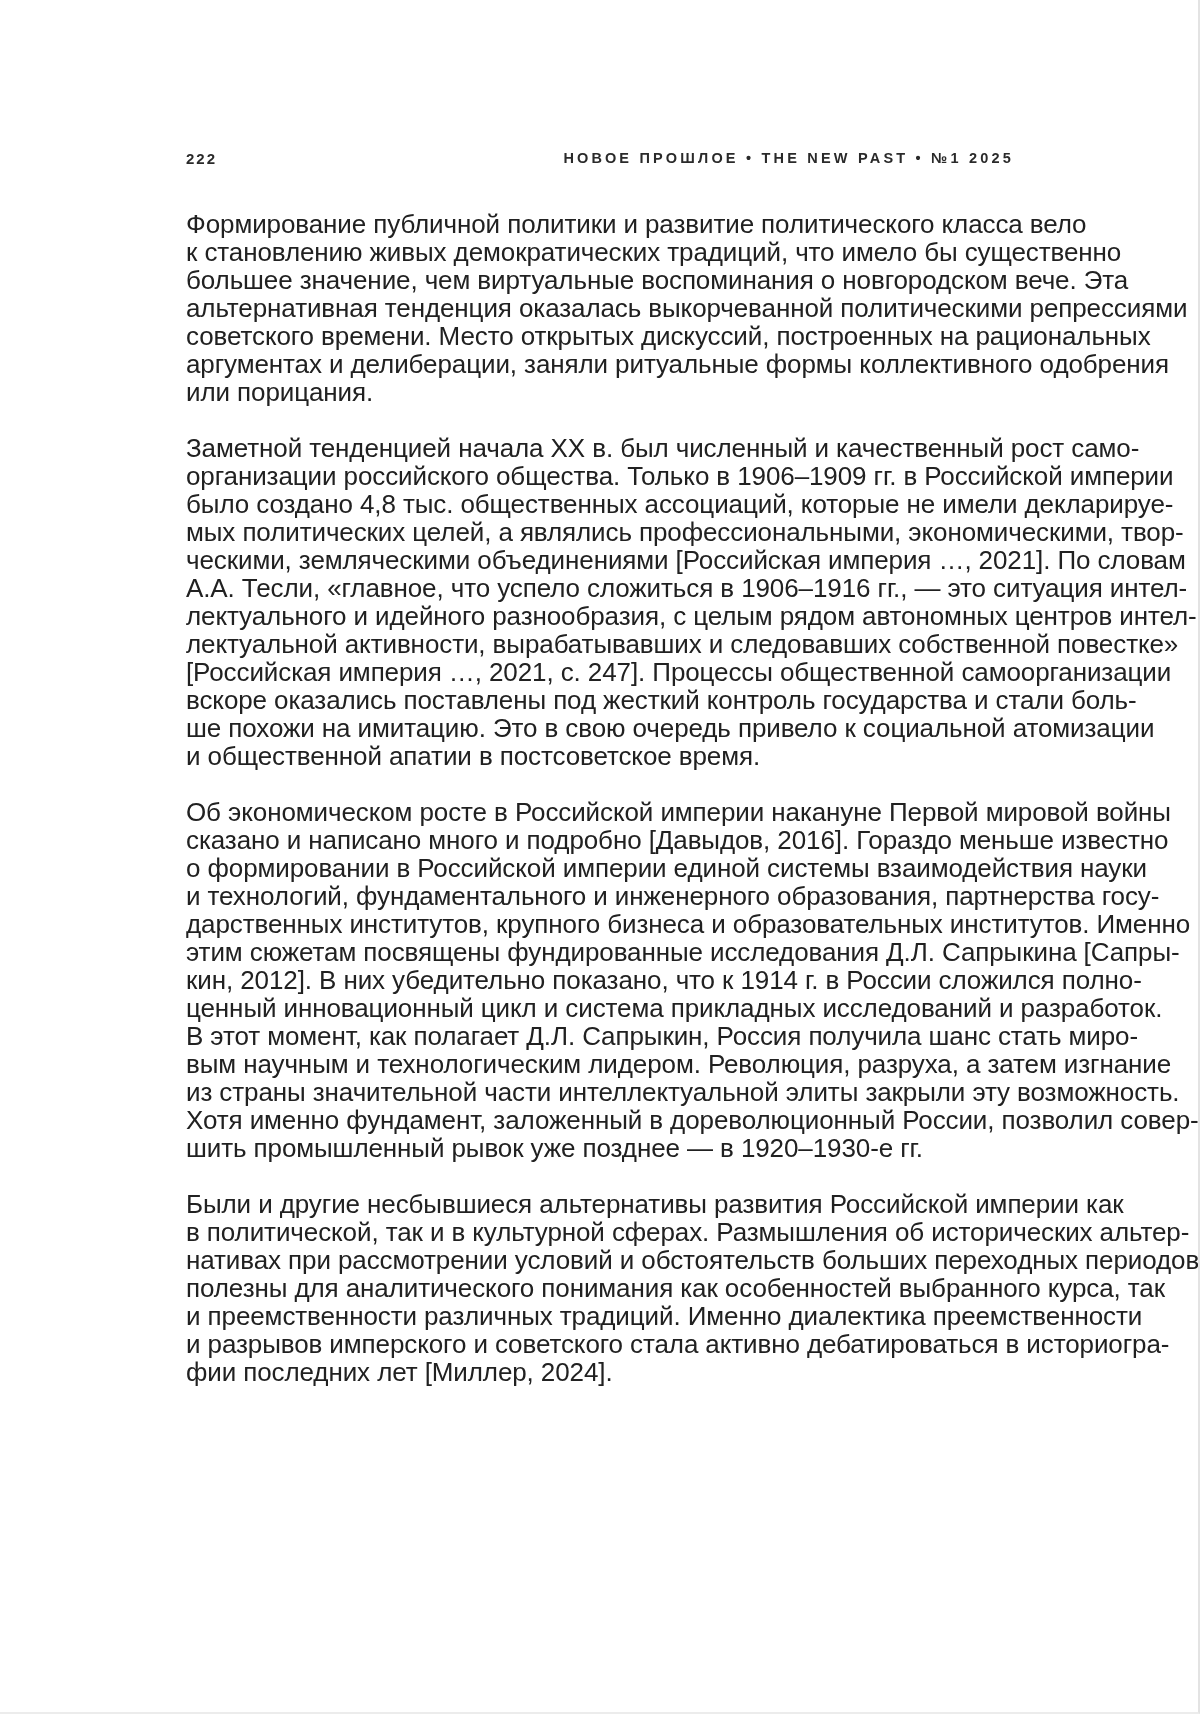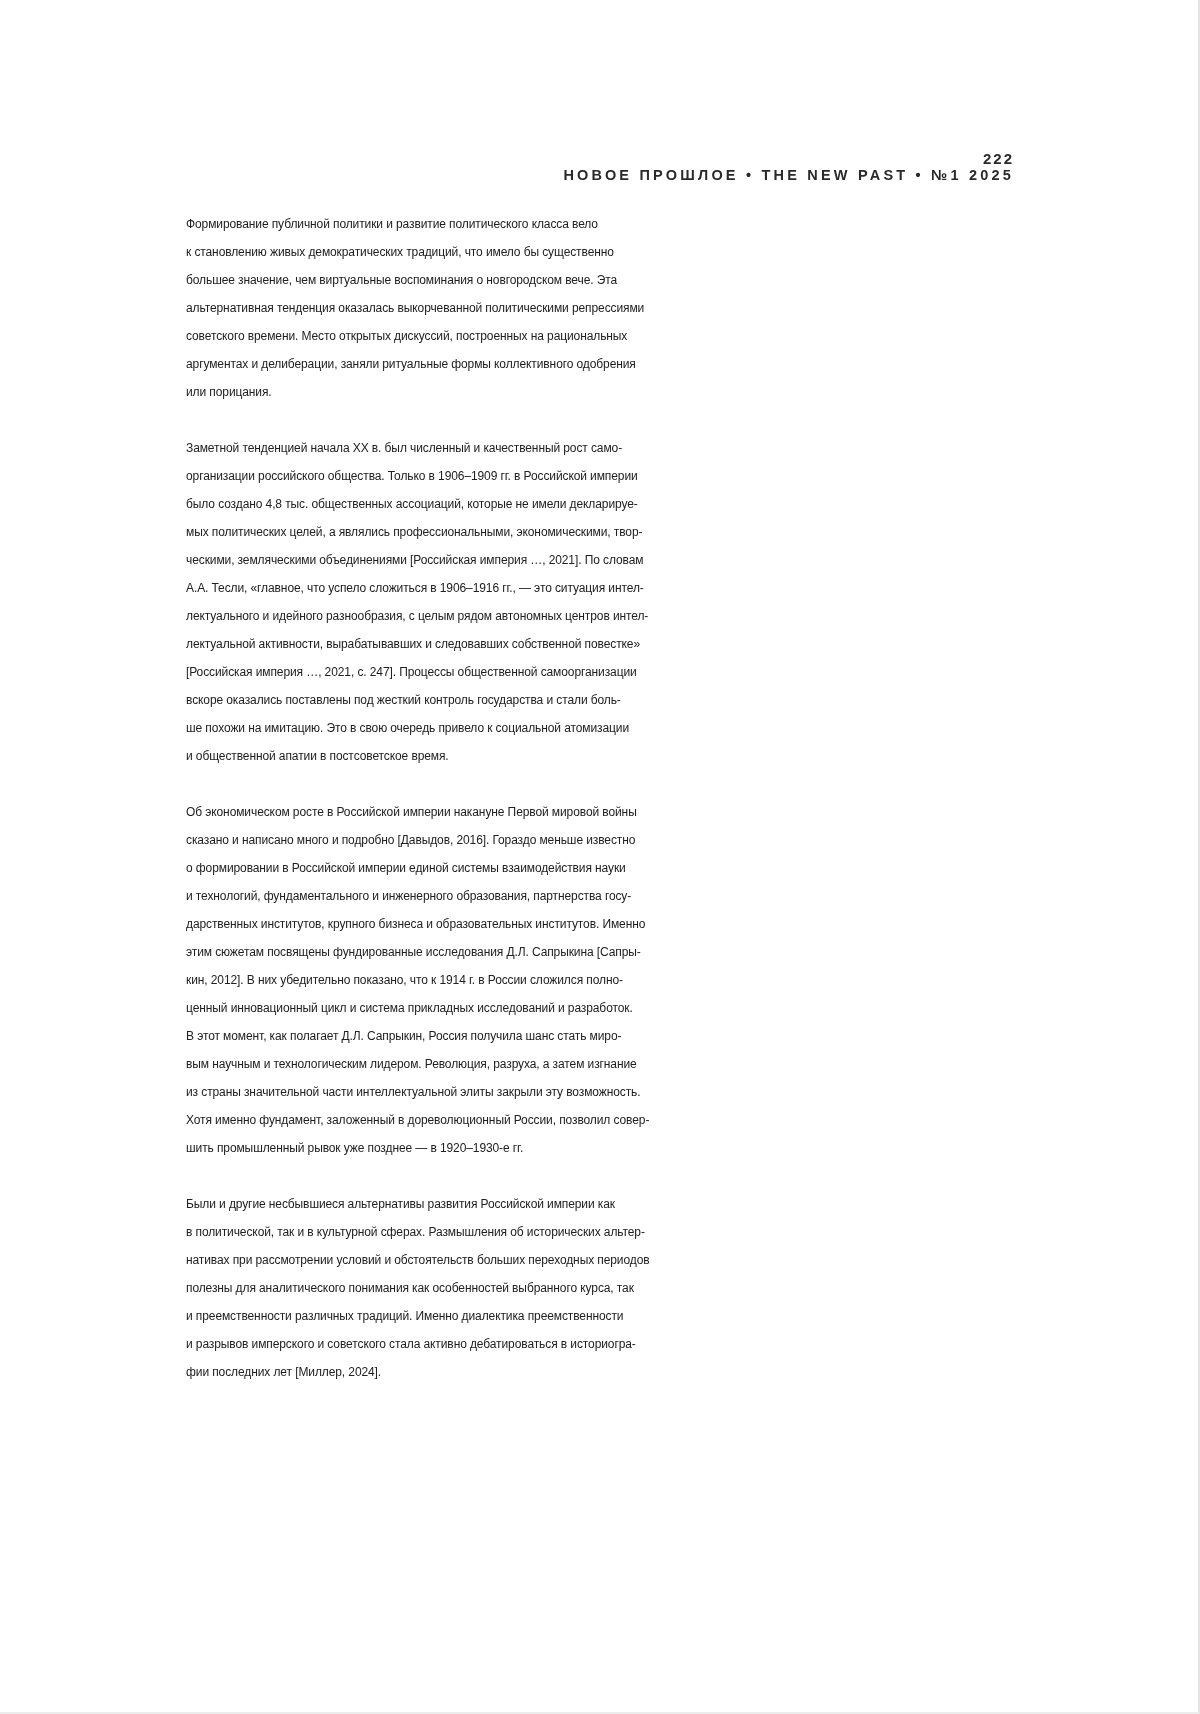--- a/index.html
+++ b/index.html
@@ -19,22 +19,21 @@
     color: #1f1f1f;
     overflow: hidden;
   }
   .running-head {
     position: absolute;
     top: 150px;
     left: 186px;
     width: 828px;
     display: flex;
     justify-content: space-between;
-    align-items: flex-end;
-    flex-direction: column;
+    align-items: flex-start;
   }
   .page-num {
     font-size: 15px;
     font-weight: bold;
     letter-spacing: 2px;
     color: #2a2a2a;
   }
   .head-title {
     font-size: 14.5px;
     font-weight: bold;
@@ -44,21 +43,21 @@
     margin-left: 40px;
   }
   .body-text {
     position: absolute;
     top: 210px;
     left: 186px;
     width: 840px;
   }
   .body-text p {
     margin: 0 0 28px 0;
-    font-size: 12px;
+    font-size: 26px;
     line-height: 28px;
     letter-spacing: -0.1px;
     white-space: pre;
     color: #212121;
   }
 </style>
 </head>
 <body>
 
 <div class="page">

